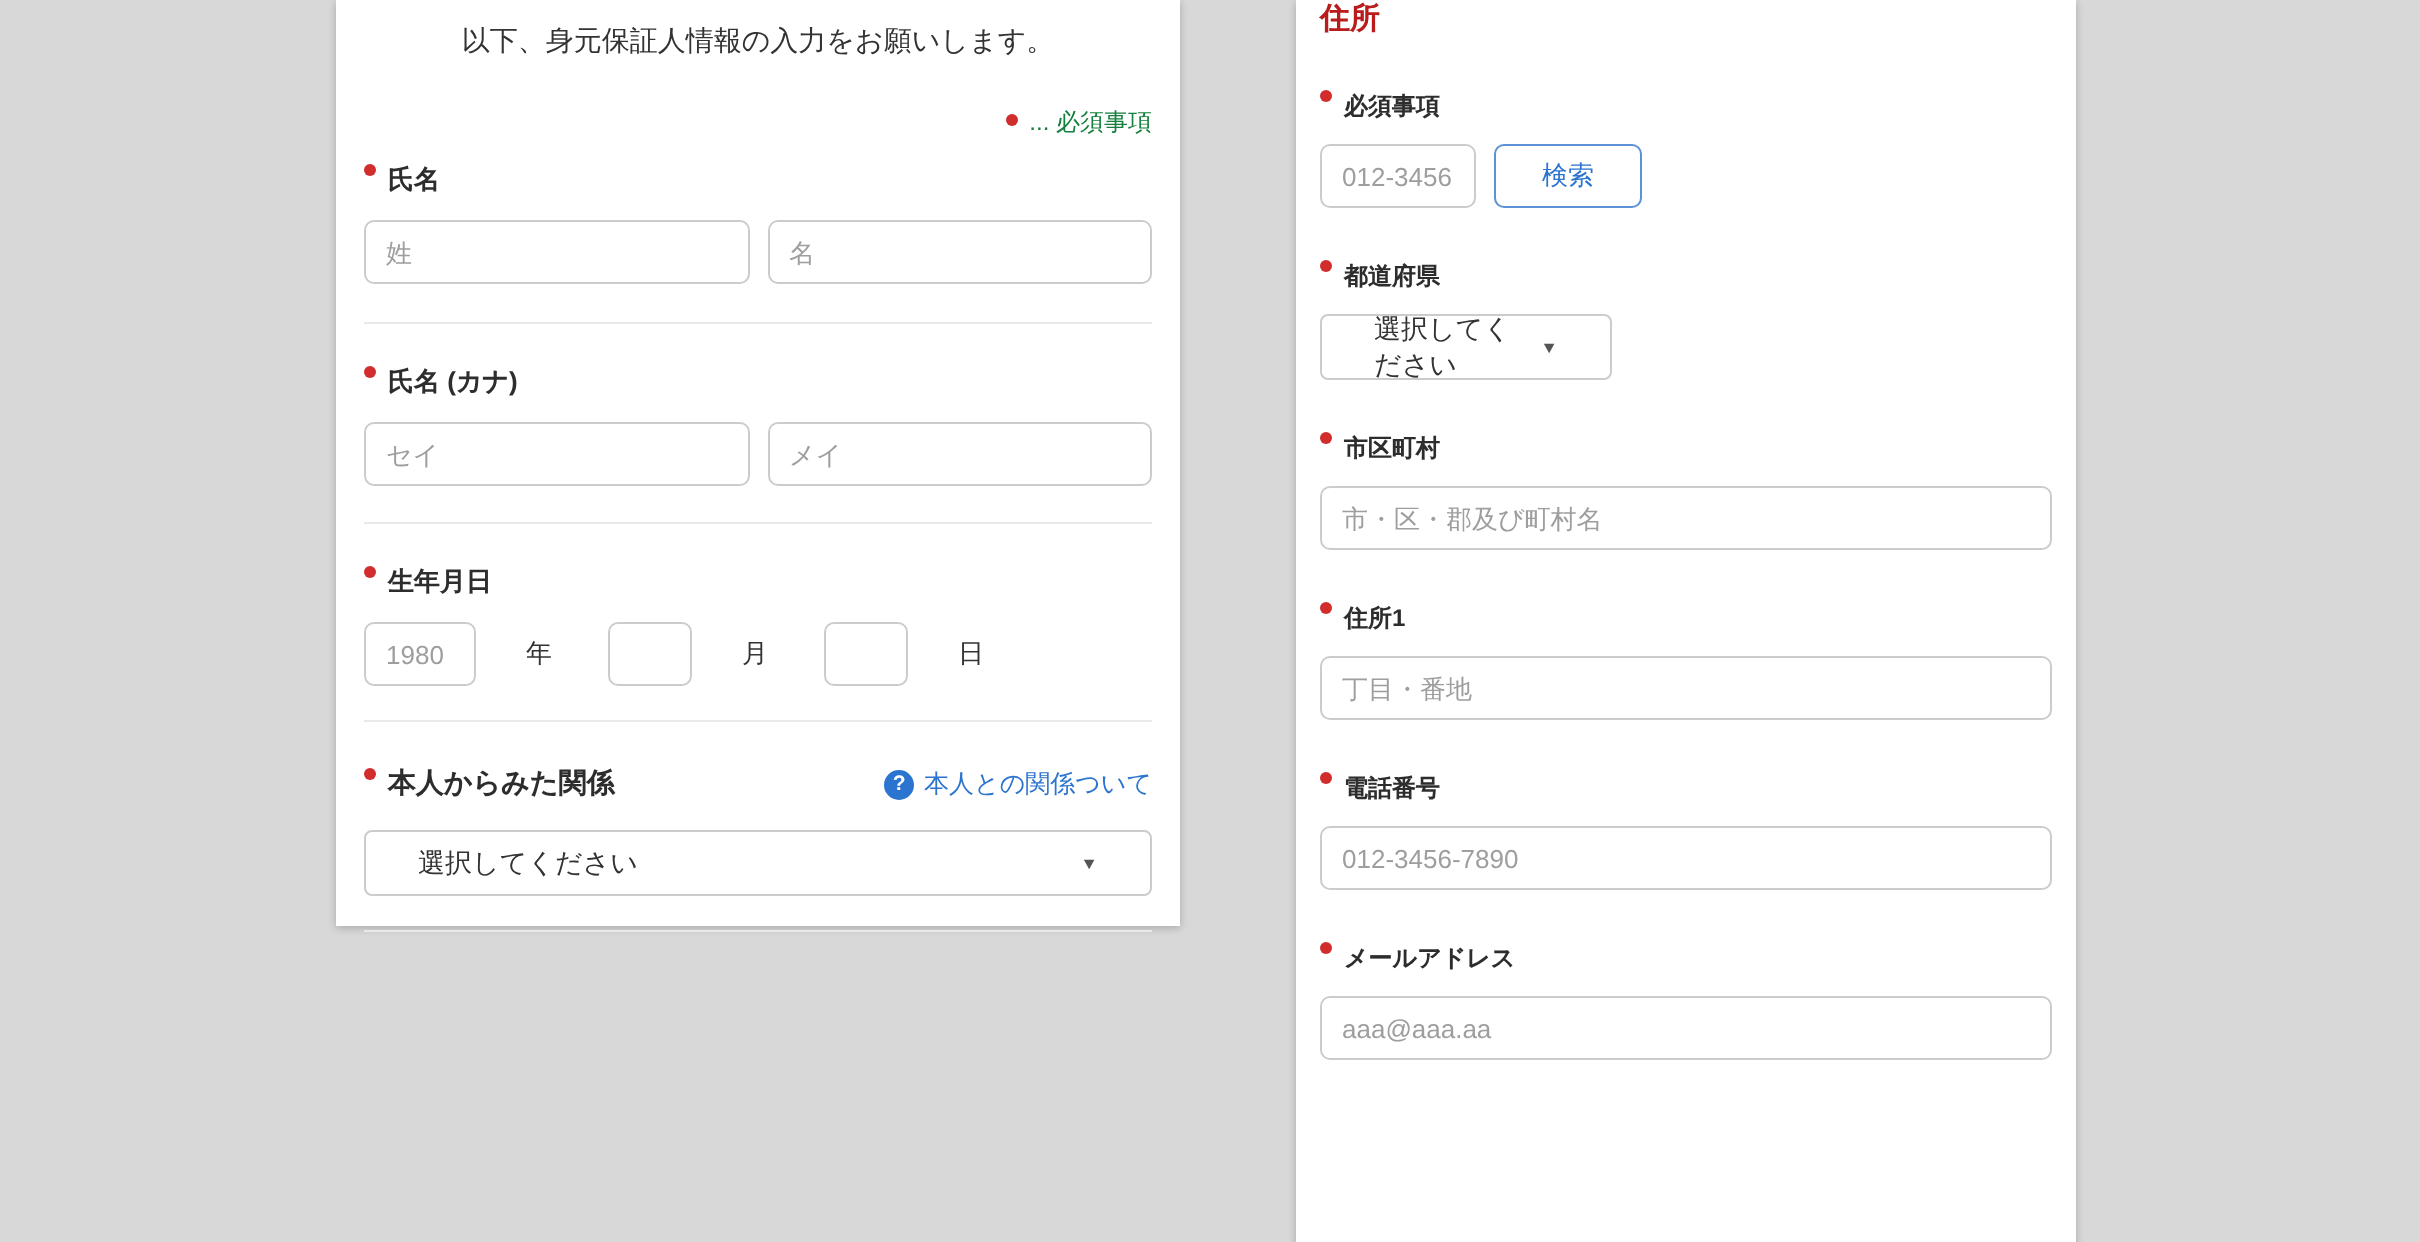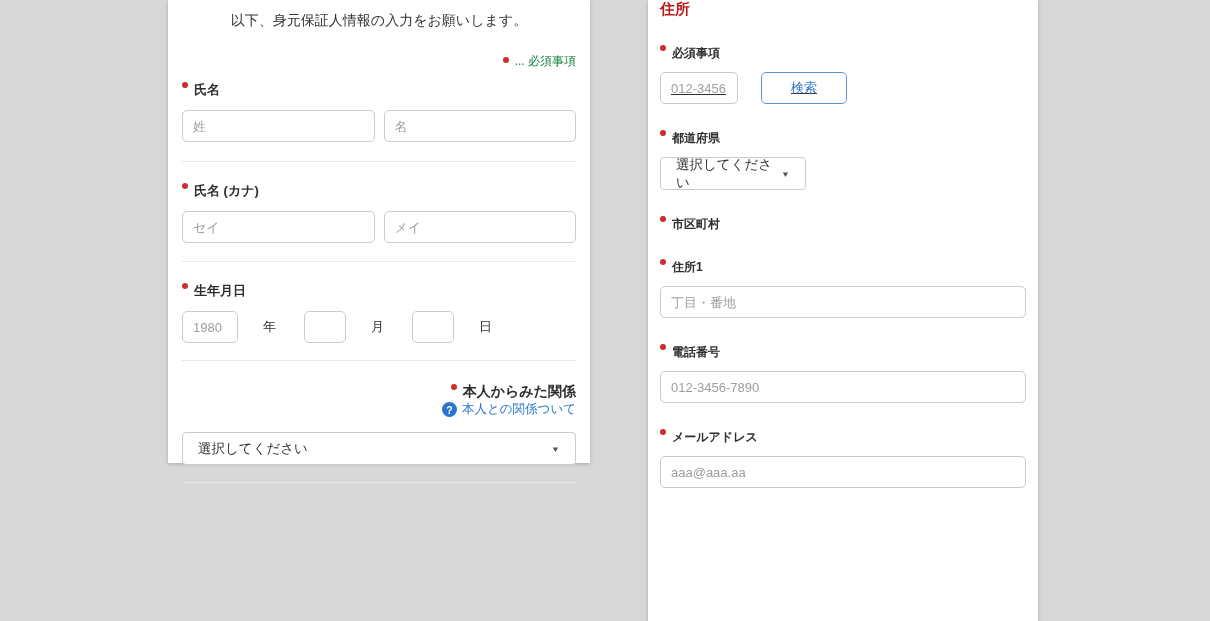--- a/index.html
+++ b/index.html
@@ -45,47 +45,47 @@
     font-family:inherit; outline:none;
   }
   .ti::placeholder { color: var(--placeholder, #9e9e9e); opacity:1; }
   .ti.grow { flex:1; min-width:0; }
 
   .birth-row { display:flex; align-items:center; margin-top:11px; font-size:13px; color:#333;gap:18px; }
   .ti.year { width:56px; }
   .ti.mmdd { width:34px; text-align:left; padding:0 20px; }
   .unit { margin:0 10px 0 7px; font-weight:normal; }
 
-  .rel-head { display:flex; justify-content:space-between; align-items:flex-end;flex-direction:column; }
+  .rel-head { display:flex; justify-content:space-between; align-items:center; }
   .help { display:inline-flex; align-items:center; gap:5px; font-size:12.5px;
           color: var(--accent-blue, #2b74cf); cursor:pointer; text-decoration:none; }
   .help-icon {
     width:15px; height:15px; border-radius:50%;
     background: var(--accent-blue, #2b74cf); color:#fff;
     font-size:10.5px; font-weight:bold;
     display:inline-flex; align-items:center; justify-content:center; flex:none;
   }
 
   .select {
     height:33px; border:1px solid var(--input-border, #ccc); border-radius:4px;
     display:flex; align-items:center; justify-content:space-between;
-    padding:0 15px; font-size:13.5px; color:#333; background:#fff; cursor:pointer;
+    padding:0 26px; font-size:13.5px; color:#333; background:#fff; cursor:pointer;
   }
   .select .caret { color:#555; font-size:9px; transform:scaleY(.9); margin-left:8px; }
   .select.full { margin-top:14px; }
   .select.compact { width:146px; margin-top:10px; }
 
   .addr-heading { font-size:15px; font-weight:bold; color:#b91c1c;font-family:Liberation Mono, monospace; }
   .field { margin-top:26px; }
   .field .flabel { font-size:12px; }
   .block { display:block; width:100%; margin-top:10px; }
-  .postal-row { display:flex; gap:23px; margin-top:10px;text-decoration:underline; }
+  .postal-row { display:flex; gap:9px; margin-top:10px; }
   .ti.postal { width:78px; }
   .btn-search {
-    width:86px; height:32px; border:1.5px solid var(--accent-blue-border, #5b92d6);
+    width:74px; height:32px; border:1.5px solid var(--accent-blue-border, #5b92d6);
     border-radius:5px; background:#fff; color: var(--accent-blue, #2b74cf);
     font-size:13px; font-family:inherit; cursor:pointer;
   }
 </style>
 </head>
 <body>
 
 <section class="panel panel-left">
   <p class="intro">以下、身元保証人情報の入力をお願いします。</p>
 
@@ -164,20 +164,21 @@
     <div class="select compact">
       <span>選択してください</span>
       <span class="caret">▼</span>
     </div>
   </div>
 
   <div class="field">
     <div class="flabel">
       <span class="req-dot"></span><span>市区町村</span>
     </div>
+    <input class="ti block" type="text" placeholder="市・区・郡及び町村名" style="">
   </div>
 
   <div class="field">
     <div class="flabel">
       <span class="req-dot"></span><span>住所1</span>
     </div>
     <input class="ti block" type="text" placeholder="丁目・番地" style="">
   </div>
 
 

